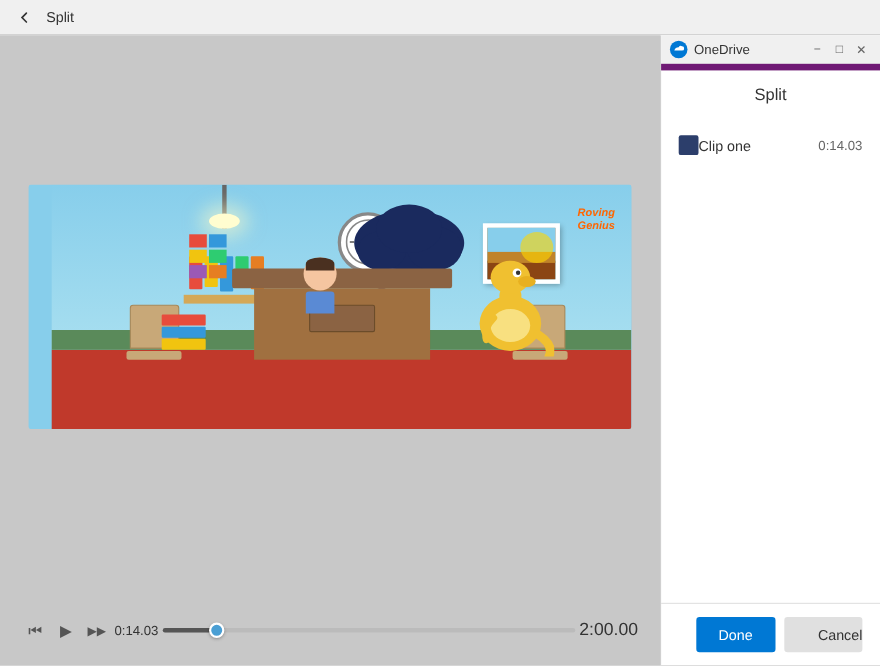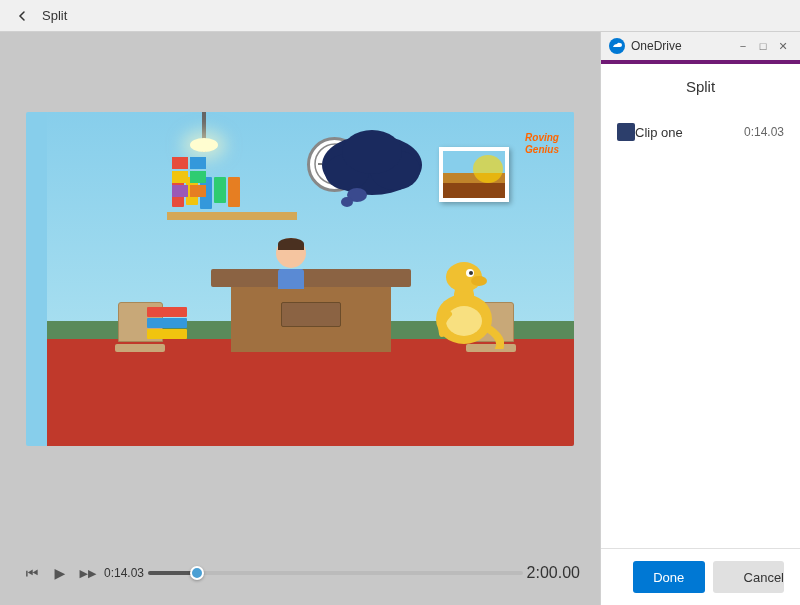--- a/index.html
+++ b/index.html
@@ -53,21 +53,21 @@
       display: flex;
       flex-direction: column;
       align-items: center;
       justify-content: center;
       position: relative;
       padding-bottom: 80px;
     }
 
     .video-container {
       width: 548px;
-      height: 334px;
+      height: 222px;
       background: #87CEEB;
       position: relative;
       overflow: hidden;
       border-radius: 2px;
       padding-left: 21px;
     }
 
     
     .scene {
       width: 100%;
@@ -333,21 +333,21 @@
       flex-shrink: 0;
     }
 
     
     .od-titlebar {
       height: 32px;
       background: #f0f0f0;
       display: flex;
       align-items: center;
       padding: 0 8px;
-      border-bottom: 4px solid #701a75;
+      border-bottom: 6px solid #701a75;
       gap: 6px;
     }
     .od-icon {
       width: 16px;
       height: 16px;
       background: #0078d4;
       border-radius: 50%;
       display: flex;
       align-items: center;
       justify-content: center;

